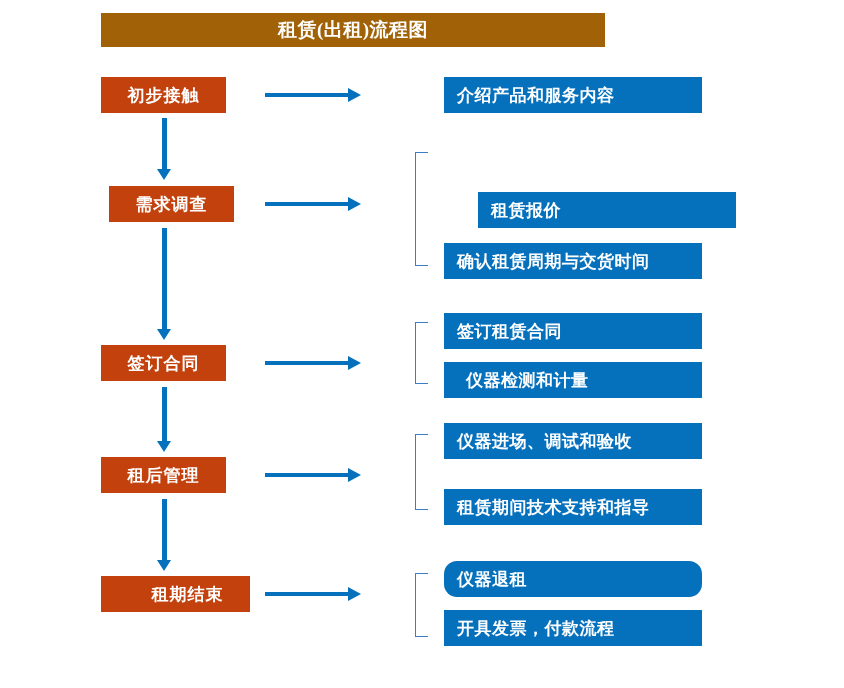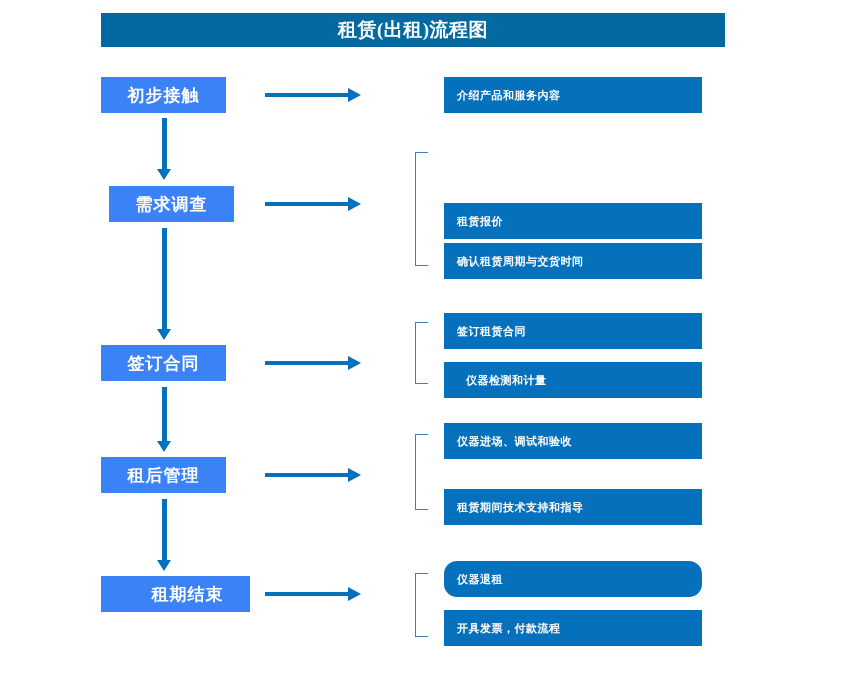--- a/index.html
+++ b/index.html
@@ -19,57 +19,57 @@
     left: 0; top: 0;
     width: 844px;
     height: 688px;
   }
 
   
   .title-bar {
     position: absolute;
     left: 101px;
     top: 13px;
-    width: 624px;
+    width: 504px;
     height: 34px;
-    background: #0369a1;
+    background: #a16207;
     color: #ffffff;
     font-size: 19px;
     font-weight: bold;
     display: flex;
     align-items: center;
     justify-content: center;
     letter-spacing: 0.5px;
   }
 
   
   .stage-box {
     position: absolute;
     left: 101px;
     width: 125px;
     height: 36px;
-    background: #3b82f6;
+    background: #c2410c;
     color: #ffffff;
     font-size: 17px;
     font-weight: bold;
     display: flex;
     align-items: center;
     justify-content: center;
     letter-spacing: 1px;
   }
 
   
   .detail-box {
     position: absolute;
     left: 444px;
     width: 258px;
     height: 36px;
     background: #0571bd;
     color: #ffffff;
-    font-size: 11px;
+    font-size: 17px;
     font-weight: bold;
     display: flex;
     align-items: center;
     padding-left: 13px;
     box-sizing: border-box;
     letter-spacing: 0.5px;
   }
 
   
   .h-arrow {
@@ -182,21 +182,21 @@
     <div class="shaft"></div>
     <div class="head"></div>
   </div>
 
   <div class="bracket" style="top:152px; height:114px;"></div>
   <div class="bracket" style="top:322px; height:62px;"></div>
   <div class="bracket" style="top:434px; height:76px;"></div>
   <div class="bracket" style="top:573px; height:64px;"></div>
 
   <div class="detail-box" style="top:77px;">介绍产品和服务内容</div>
-  <div class="detail-box" style="top:203px;">租赁报价</div>
+  <div class="detail-box" style="top:192px;margin-left:34px;">租赁报价</div>
   <div class="detail-box" style="top:243px;">确认租赁周期与交货时间</div>
   <div class="detail-box" style="top:313px;">签订租赁合同</div>
   <div class="detail-box" style="top:362px;padding-left:22px;">仪器检测和计量</div>
   <div class="detail-box" style="top:423px;">仪器进场、调试和验收</div>
   <div class="detail-box" style="top:489px;">租赁期间技术支持和指导</div>
   <div class="detail-box" style="top:561px;border-radius:13px;">仪器退租</div>
   <div class="detail-box" style="top:610px;">开具发票，付款流程</div>
 
 </div>
 

